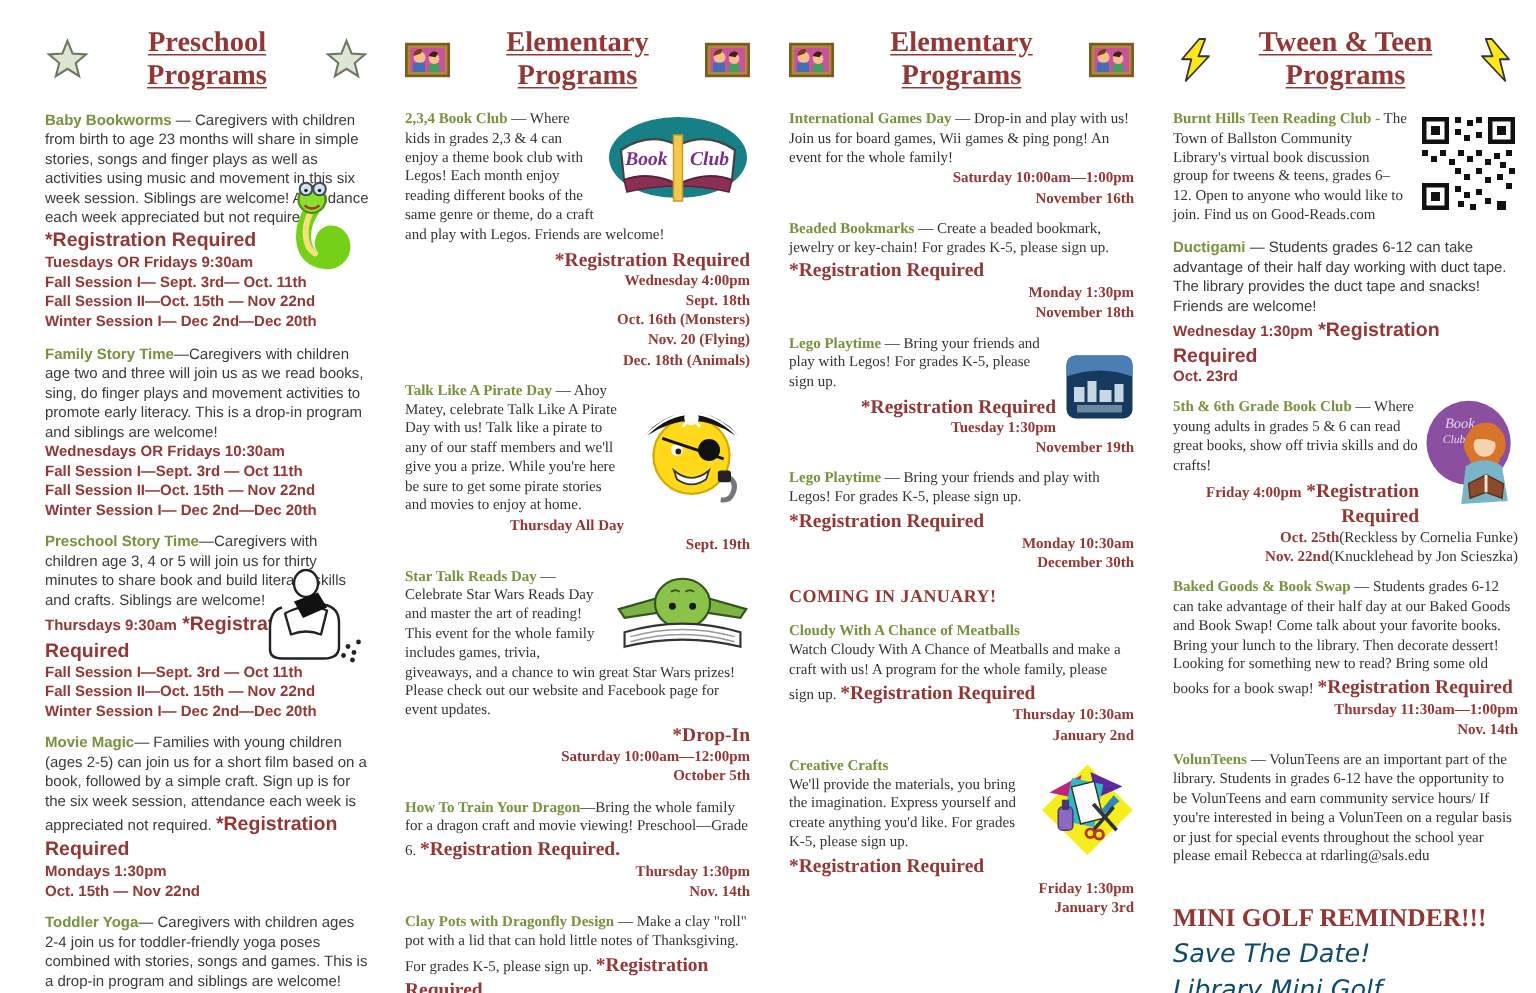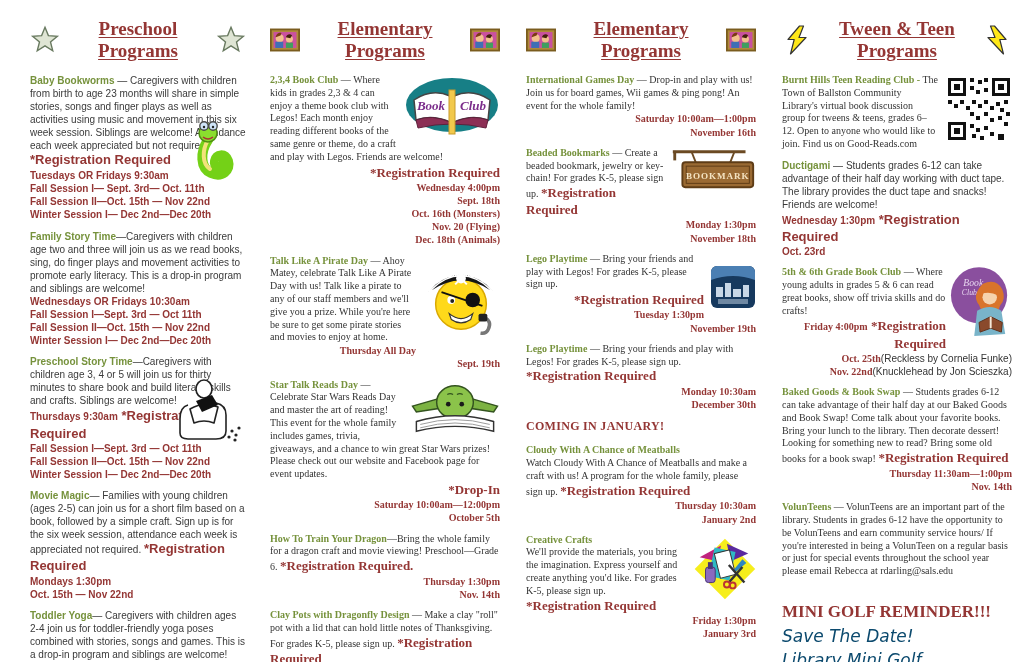--- a/index.html
+++ b/index.html
@@ -14,21 +14,21 @@
   .hicon svg{width:100%;height:100%;}
   .flip{transform:scaleX(-1);}
   .prog{position:relative;margin-bottom:8px;}
   .txt{font-size:10px;line-height:1.3;color:#3a3a3a;}
   .prog.serif .txt{font-family:"Liberation Serif",serif;font-size:10px;line-height:1.28;color:#333;}
   .title{font-weight:bold;color:#76923c;}
   .tblock{display:block;}
   .sched{font-weight:bold;color:#943634;font-size:10px;line-height:1.32;}
   .prog.serif .sched{font-family:"Liberation Serif",serif;text-align:right;}
   .reg{color:#943634;font-weight:bold;font-size:13px;}
-  .note{color:#333;font-weight:normal;font-family:Liberation Sans, sans-serif;}
+  .note{color:#333;font-weight:normal;font-family:Liberation Serif, serif;}
   .banner{font-family:"Liberation Serif",serif;font-weight:bold;color:#943634;font-size:12px;
           letter-spacing:.3px;margin:8px 0 10px;}
   .reminder{font-family:Liberation Serif, serif;font-weight:bold;color:#943634;font-size:17px;
             margin:24px 0 4px;}
   .save-line{font-family:"DejaVu Sans",sans-serif;font-style:italic;font-size:17px;color:#0c4a6e;
              margin:4px 0;}
   
   .clip{display:block;text-align:center;}
   .clip svg{width:100%;height:100%;display:block;}
   .abs{position:absolute;}
@@ -278,31 +278,21 @@
     </div>
     <div class="programs">
         <div class="prog serif">
           <div class="txt"><span class="title">International Games Day</span><span class="body"> — Drop-in and play with us!  Join us for board games, Wii games &amp;  ping pong!  An event for the whole family!</span></div>
           <div class="sched">
             <div class="sched-line"><span>Saturday 10:00am—1:00pm</span></div>
             <div class="sched-line"><span>November 16th</span></div>
           </div>
         </div>
         <div class="prog serif">
-          <div class="txt"><span class="clip img-bookmark">
-              <svg viewBox="0 0 88 46">
-                <line x1="4" y1="4" x2="4" y2="14" stroke="#6b4a23" stroke-width="3"></line>
-                <line x1="2" y1="5" x2="78" y2="5" stroke="#6b4a23" stroke-width="3"></line>
-                <line x1="22" y1="6" x2="26" y2="16" stroke="#6b4a23" stroke-width="2"></line>
-                <line x1="66" y1="6" x2="62" y2="16" stroke="#6b4a23" stroke-width="2"></line>
-                <rect x="12" y="16" width="74" height="26" rx="3" fill="#9a6a33" stroke="#5e3c16" stroke-width="2"></rect>
-                <rect x="16" y="20" width="66" height="18" fill="none" stroke="#5e3c16"></rect>
-                <text x="49" y="33" text-anchor="middle" font-family="Liberation Serif,serif" font-size="9.5" font-weight="bold" fill="#f4e3c2" letter-spacing="1">BOOKMARK</text>
-              </svg>
-            </span><span class="title">Beaded Bookmarks</span><span class="body"> — Create a beaded bookmark, jewelry or key-chain! For grades K-5, please sign up. </span><span class="reg">*Registration Required</span></div>
+          <div class="txt"><span class="title">Beaded Bookmarks</span><span class="body"> — Create a beaded bookmark, jewelry or key-chain! For grades K-5, please sign up. </span><span class="reg">*Registration Required</span></div>
           <div class="sched">
             <div class="sched-line"><span>Monday 1:30pm</span></div>
             <div class="sched-line"><span>November 18th</span></div>
           </div>
         </div>
         <div class="prog serif">
           <div class="txt"><span class="clip img-lego">
               <svg viewBox="0 0 46 44">
                 <rect x="1" y="1" width="44" height="42" rx="6" fill="#16395e"></rect>
                 <path d="M1 7 a6 6 0 0 1 6-6 h32 a6 6 0 0 1 6 6 v8 q-22-8-44 0z" fill="#4b7fb3"></path>

